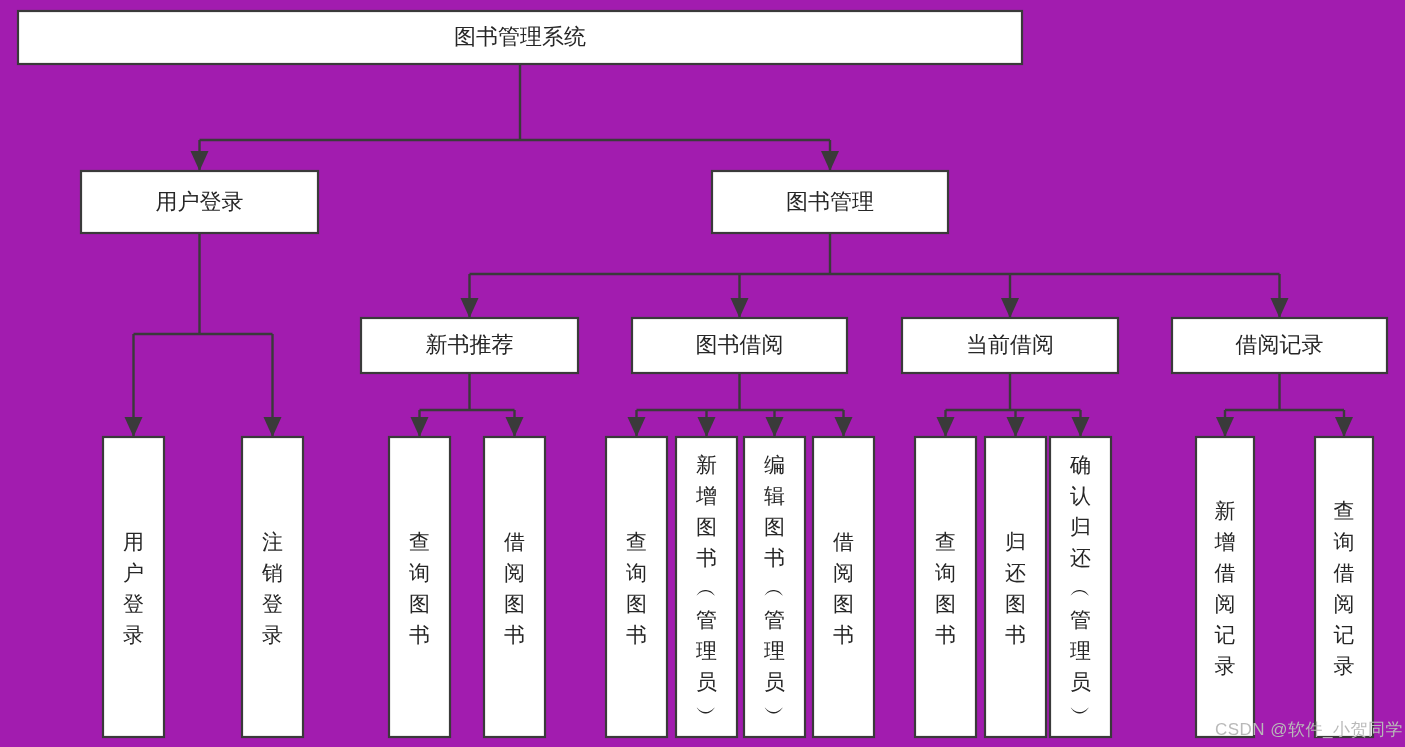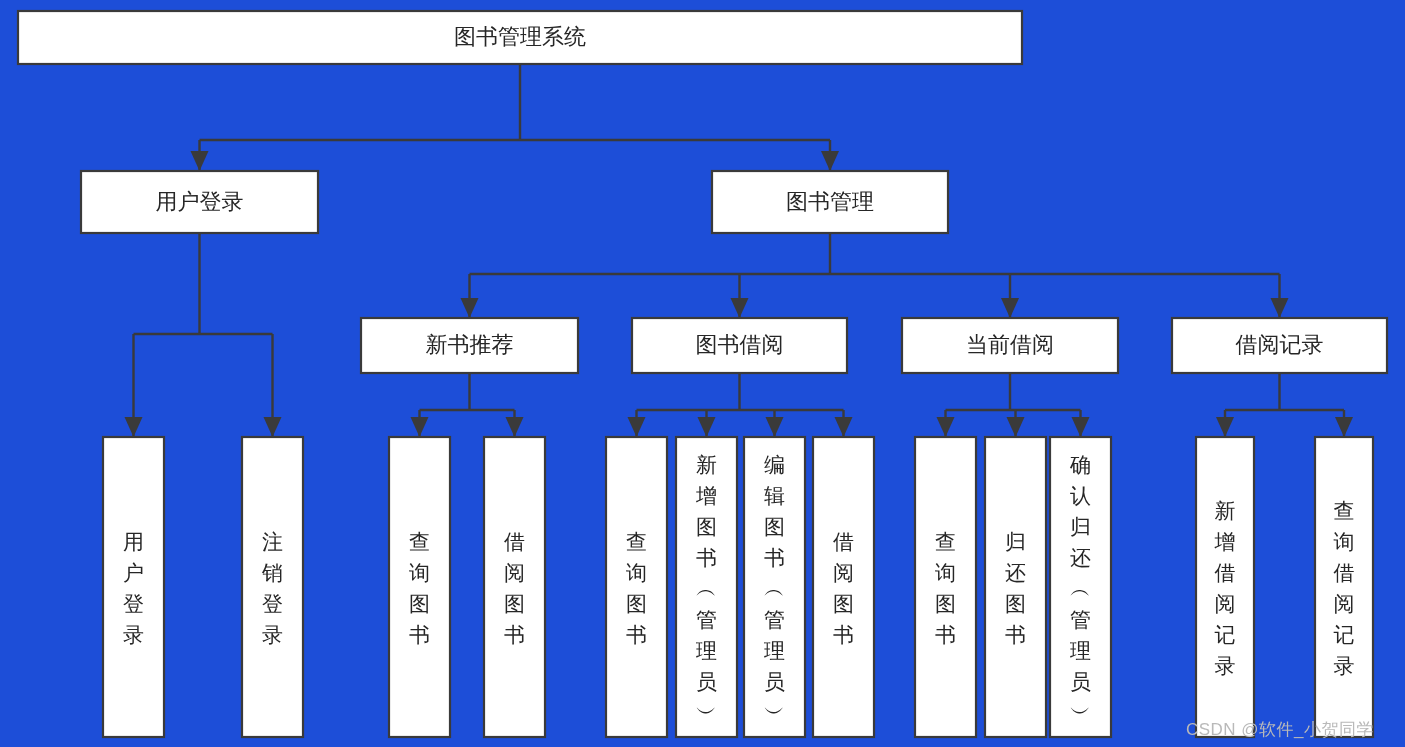--- a/index.html
+++ b/index.html
@@ -10,21 +10,21 @@
   body {
     width: 1405px;
     height: 747px;
     font-family: "Liberation Sans", "DejaVu Sans", sans-serif;
     overflow: hidden;
   }
   #diagram-root {
     position: relative;
     width: 1405px;
     height: 747px;
-    background: #1d4ed8;
+    background: #a21caf;
   }
   svg.flow {
     position: absolute;
     top: 0;
     left: 0;
     width: 1405px;
     height: 747px;
   }
   .node-rect {
     fill: #ffffff;
@@ -49,21 +49,21 @@
     stroke-width: 2.4;
     fill: none;
     stroke-linecap: butt;
   }
   .arrow-head {
     fill: #3a3a3a;
     stroke: none;
   }
   .watermark {
     position: absolute;
-    right: 31px;
+    right: 2px;
     bottom: 6px;
     font-family: "Liberation Sans", "DejaVu Sans", sans-serif;
     font-size: 17px;
     color: #b9b9b9;
     letter-spacing: 0.5px;
     white-space: nowrap;
     user-select: none;
   }
 </style>
 </head>

